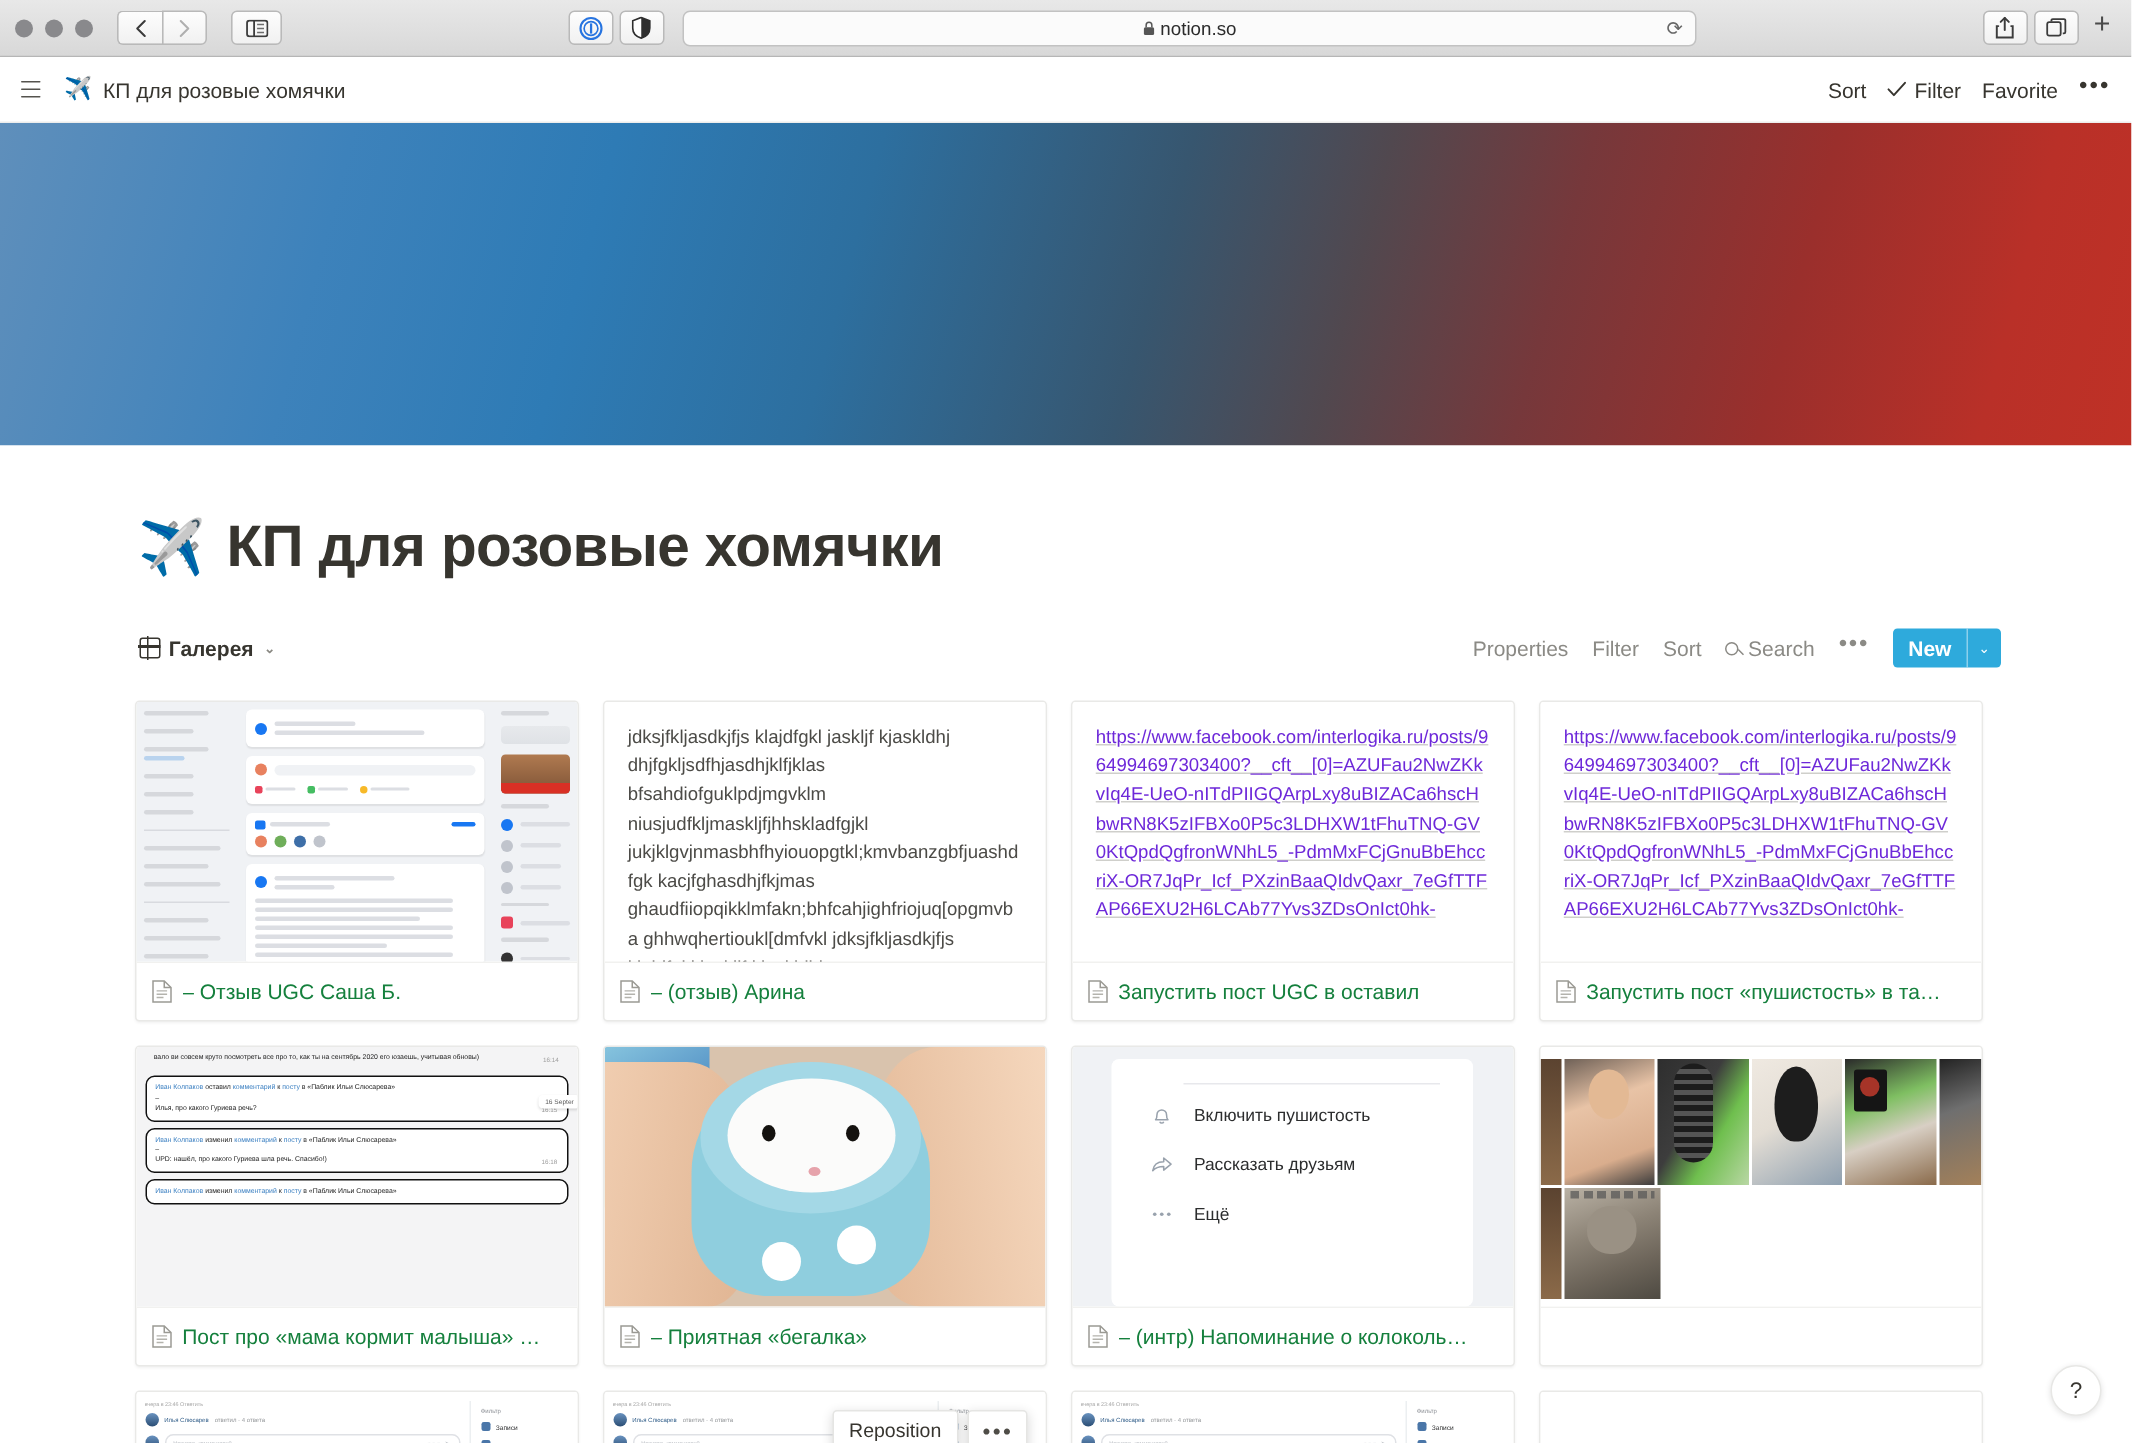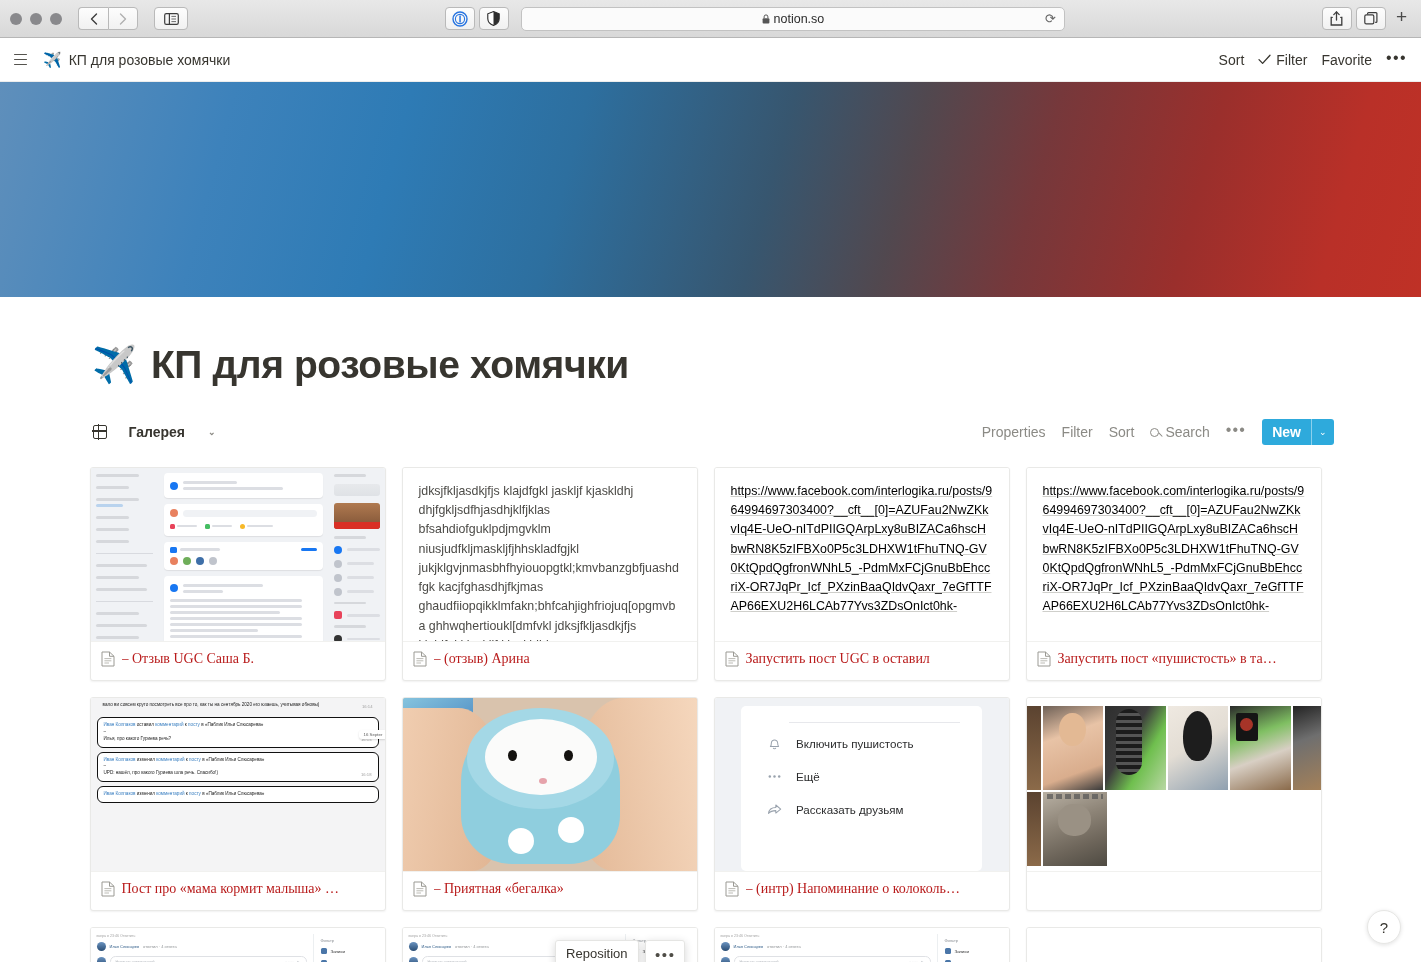--- a/index.html
+++ b/index.html
@@ -37,21 +37,21 @@
   .chrome-btn.right { border-radius: 0 4px 4px 0; color: #b0b0b0; }
   .chrome-btn.solo  { border-radius: 4px; margin-left: 10px; width: 34px; }
   .ext-btn {
     width: 30px; height: 23px;
     background: linear-gradient(#fdfdfd, #f1f1f1);
     border: 1px solid #b9b9b9; border-radius: 4px;
     display: flex; align-items: center; justify-content: center;
   }
 
   .url-bar {
-    width: 544px; height: 24px;
+    width: 676px; height: 24px;
     background: #fbfbfb;
     border: 1px solid #c2c2c2;
     border-radius: 5px;
     display: flex; align-items: center; justify-content: center;
     position: relative;
     margin-left: 6px;
   }
   .url-text {
     font-size: 12.5px; color: #2b2b2b;
     display: flex; align-items: center; gap: 4px;
@@ -109,21 +109,21 @@
   .title-emoji { font-size: 36px; }
 
   
   .view-row {
     display: flex; align-items: center;
     margin-top: 30px;
     padding-left: 5px;
     height: 30px;
   }
   .view-tab {
-    display: flex; align-items: center; gap: 22px;
+    display: flex; align-items: center; gap: 6px;
     font-size: 14px; font-weight: 600; color: #37352f;
     cursor: pointer;
   }
   .grid-icon {
     width: 14px; height: 14px;
     border: 1.6px solid #37352f; border-radius: 2px;
     position: relative; flex: none;
   }
   .grid-icon:before { content:""; position:absolute; left:4.2px; top:-1.6px; bottom:-1.6px; width:1.6px; background:#37352f; }
   .grid-icon:after  { content:""; position:absolute; top:4.2px; left:-1.6px; right:-1.6px; height:1.6px; background:#37352f; }
@@ -165,39 +165,38 @@
     display: flex; flex-direction: column;
   }
   .card-preview {
     height: 174px;
     overflow: hidden;
     position: relative;
     background: #fff;
     border-bottom: 1px solid #f1f1ef;
   }
   .card-title {
-    display: flex; align-items: flex-start; gap: 7px;
+    display: flex; align-items: center; gap: 7px;
     padding: 9px 10px 10px 10px;
-    font-size: 14px; color: #b91c1c;
+    font-size: 14px; color: #15803d;
     white-space: nowrap; overflow: hidden; text-overflow: ellipsis;
     min-height: 38px;
-    font-family: Liberation Serif, serif;
   }
   .doc-ico { width: 14px; height: 16px; flex: none; }
   .card-title .txt { overflow: hidden; text-overflow: ellipsis; white-space: nowrap; }
 
   
   .text-preview {
     padding: 14px 16px 0 16px;
     font-size: 12.4px; line-height: 1.55; color: #4c4b47;
     word-break: break-word;
   }
   .url-preview {
     padding: 14px 16px 0 16px;
-    font-size: 12.4px; line-height: 1.55; color: #000000;
+    font-size: 12.4px; line-height: 1.55; color: #6d28d9;
     text-decoration: underline; text-decoration-color: #cfcfcb;
     word-break: break-all;
   }
 
   
   .fb { display: flex; height: 100%; background: #f0f2f5; font-size: 3.2px; }
   .fb-left { width: 23%; padding: 6px 5px; background: #f0f2f5; }
   .fb-left .r { height: 3px; background: #d6d8dc; border-radius: 2px; margin-bottom: 9px; }
   .fb-left .r.s { width: 58%; }
   .fb-left .r.m { width: 75%; }
@@ -702,31 +701,31 @@
               <div class="vk-sep"></div>
               <div class="vk-item">
                 <svg class="vk-ico" viewBox="0 0 16 16">
                   <path d="M3.6 11.2c1-1 1-1.6 1-3.6a3.4 3.4 0 1 1 6.8 0c0 2 0 2.6 1 3.6z" stroke="#99a2ad" stroke-width="1.1" fill="none" stroke-linejoin="round"></path>
                   <path d="M6.6 12.6a1.5 1.5 0 0 0 2.8 0" stroke="#99a2ad" stroke-width="1.1" fill="none"></path>
                 </svg>
                 <span>Включить пушистость</span>
               </div>
               <div class="vk-item">
                 <svg class="vk-ico" viewBox="0 0 16 16">
+                  <path d="M1.6 12.2C2.2 7.4 5.4 5.8 9.4 5.8V3.2L14.6 7.6 9.4 11.8V9.2C5.8 9.2 3.4 10 1.6 12.2z" stroke="#99a2ad" stroke-width="1.1" fill="none" stroke-linejoin="round"></path>
+                </svg>
+                <span>Рассказать друзьям</span>
+              </div>
+              <div class="vk-item">
+                <svg class="vk-ico" viewBox="0 0 16 16">
                   <circle cx="3" cy="8" r="1.3" fill="#99a2ad"></circle>
                     <circle cx="8" cy="8" r="1.3" fill="#99a2ad"></circle>
                     <circle cx="13" cy="8" r="1.3" fill="#99a2ad"></circle>
                 </svg>
                 <span>Ещё</span>
-              </div>
-              <div class="vk-item">
-                <svg class="vk-ico" viewBox="0 0 16 16">
-                  <path d="M1.6 12.2C2.2 7.4 5.4 5.8 9.4 5.8V3.2L14.6 7.6 9.4 11.8V9.2C5.8 9.2 3.4 10 1.6 12.2z" stroke="#99a2ad" stroke-width="1.1" fill="none" stroke-linejoin="round"></path>
-                </svg>
-                <span>Рассказать друзьям</span>
               </div>
             </div>
           </div>
         </div>
         <div class="card-title">
           <svg class="doc-ico" viewBox="0 0 14 16">
             <path d="M1 1h7.5L13 5.3V15H1z" fill="#fff" stroke="#9b9a94" stroke-width="1"></path>
             <path d="M8.5 1v4.3H13" fill="none" stroke="#9b9a94" stroke-width="1"></path>
             <path d="M3.4 7.6h7M3.4 9.8h7M3.4 12h4.6" stroke="#b4b3ad" stroke-width="0.9"></path>
           </svg>

